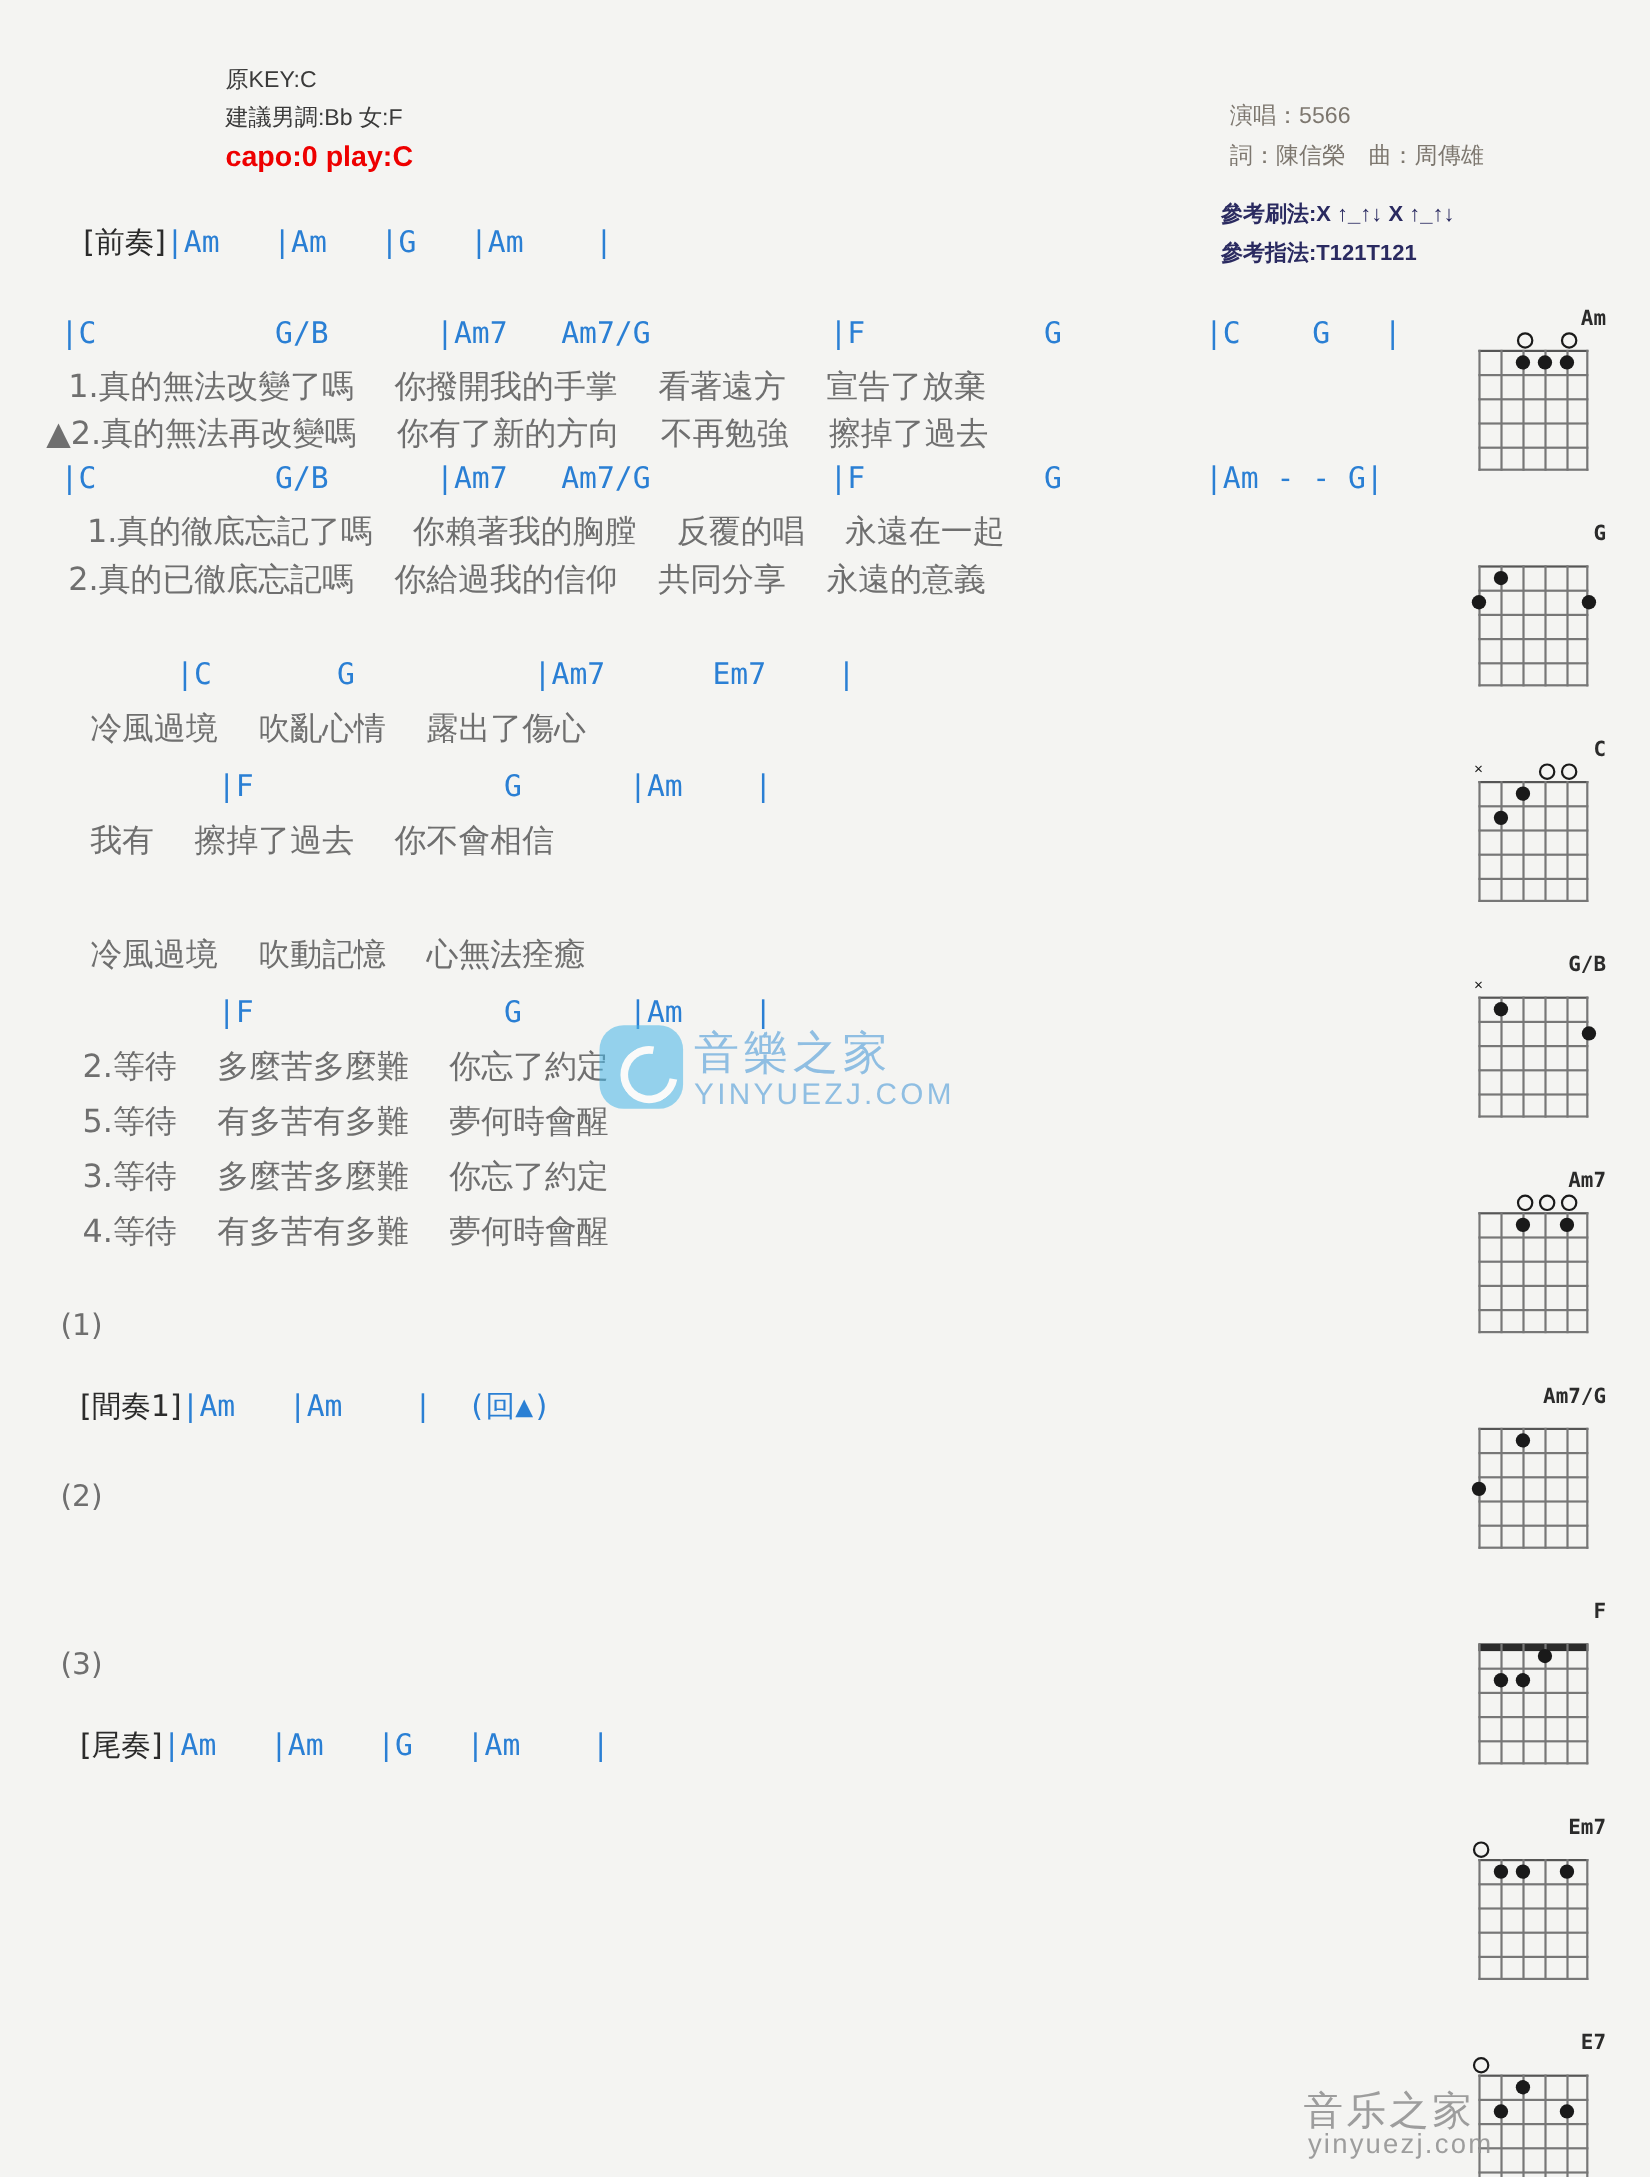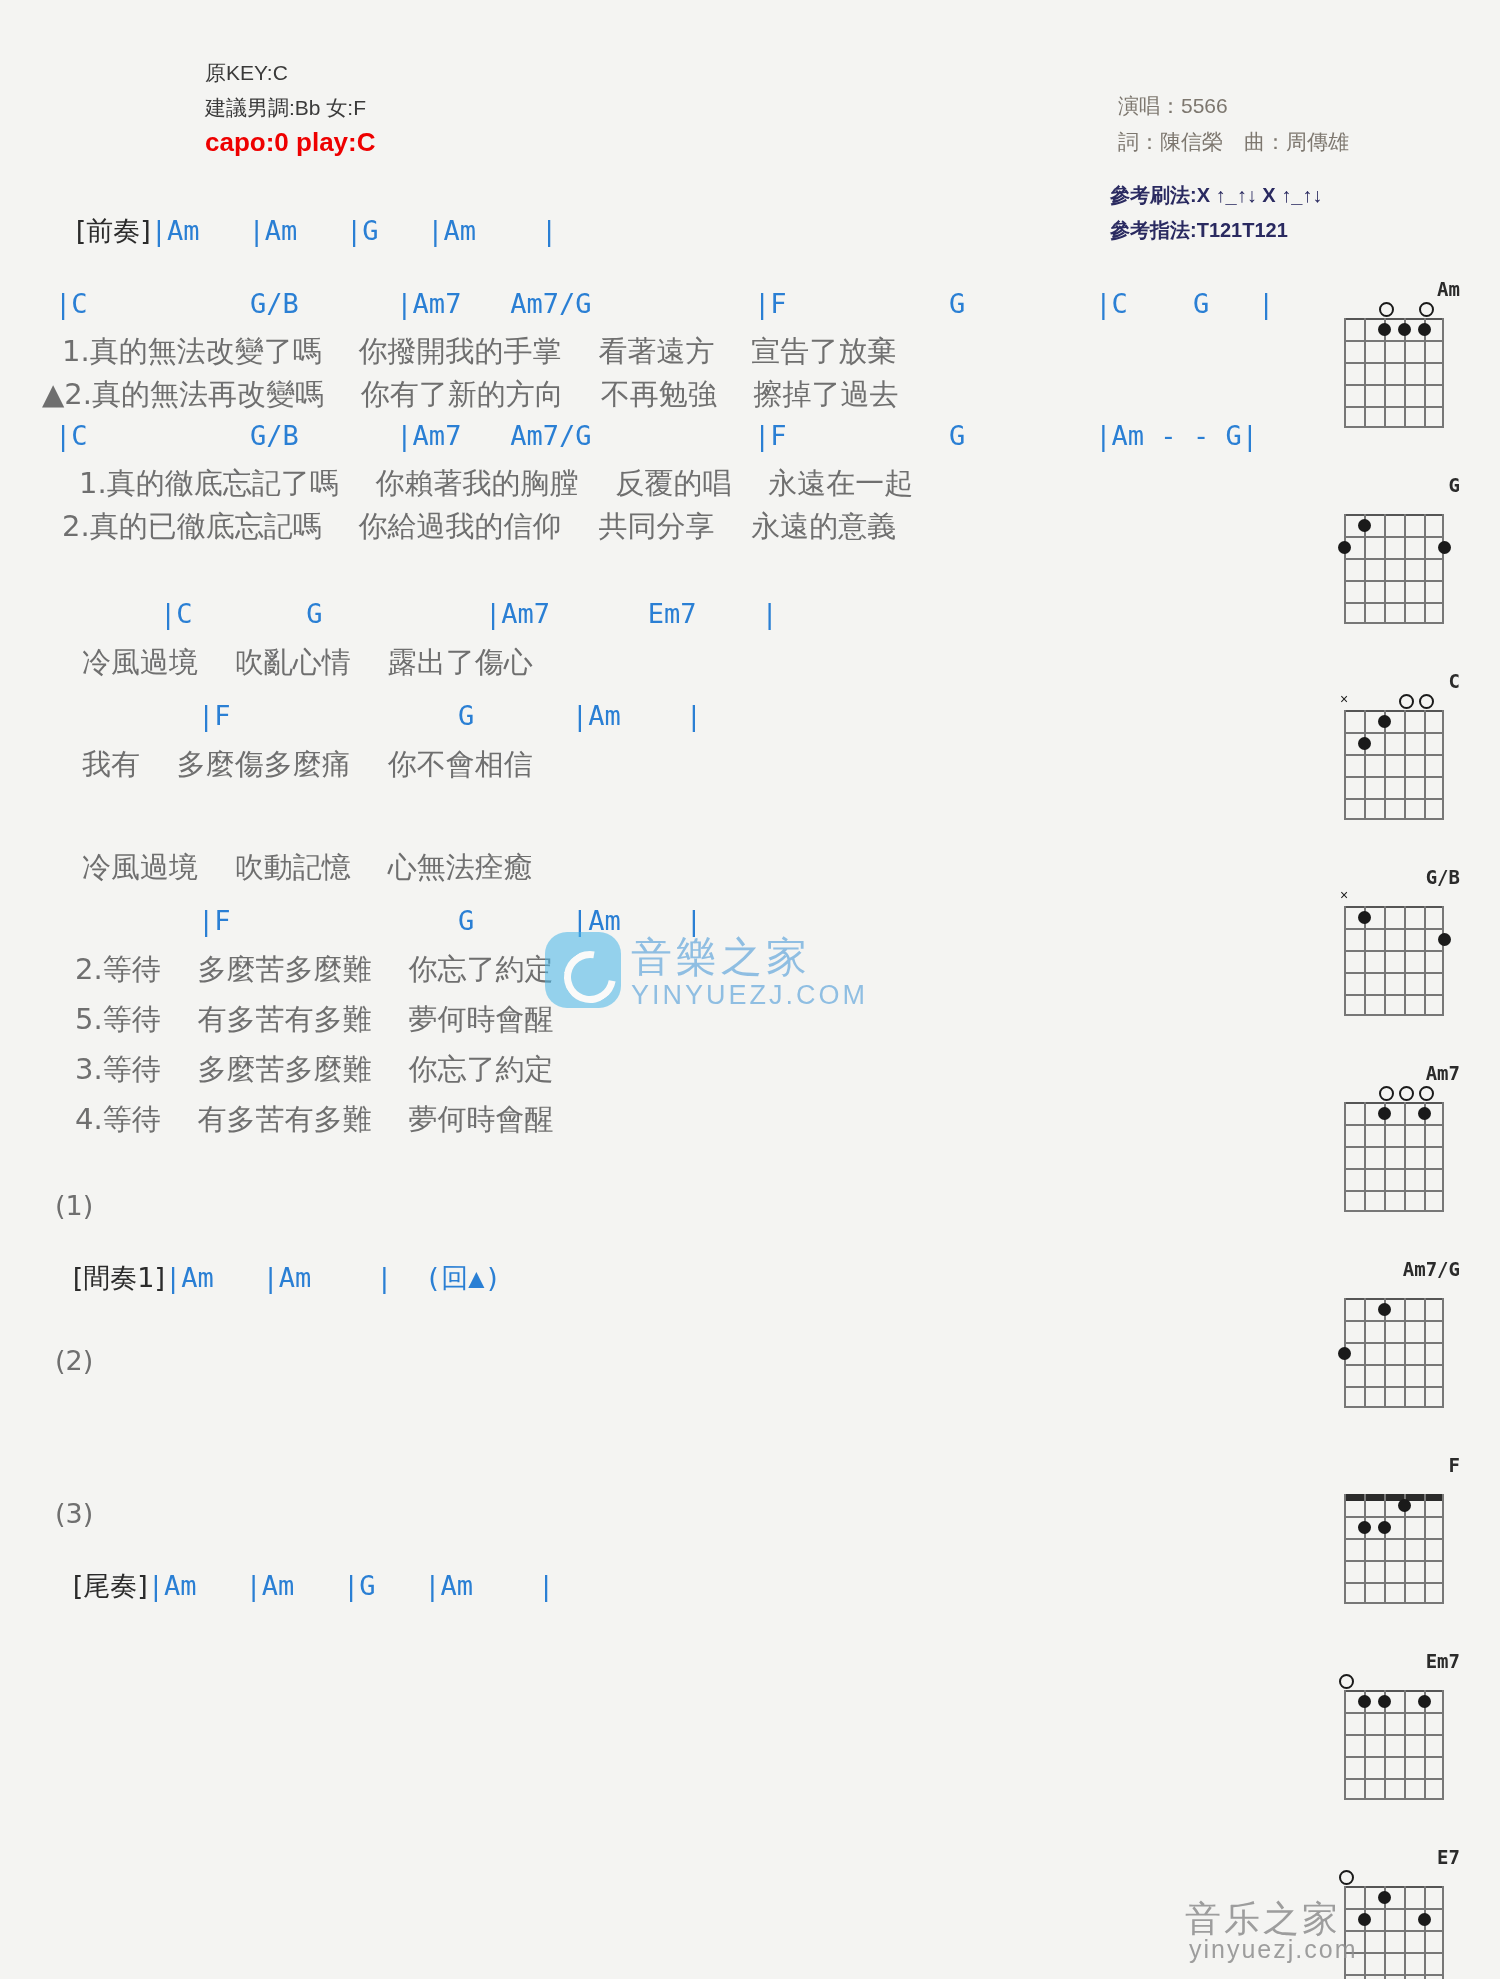--- a/index.html
+++ b/index.html
@@ -80,37 +80,37 @@
   <div class="credits">
     <div>演唱：5566</div>
     <div>詞：陳信榮　曲：周傳雄</div>
   </div>
 
   <div class="playinfo">
     <div>參考刷法:X ↑_↑↓ X ↑_↑↓</div>
     <div>參考指法:T121T121</div>
   </div>
 
-  <div class="row" style="left:58px;top:195px;">
+  <div class="row" style="left:58px;top:184px;">
     <span class="sectiontag">[前奏]</span><span class="chordline">|Am   |Am   |G   |Am    |</span>
   </div>
 
   <div class="row chordline" style="left:55px;top:288px;">|C          G/B      |Am7   Am7/G          |F          G        |C    G   |</div>
   <div class="row lyricline" style="left:62px;top:332px;">1.真的無法改變了嗎    你撥開我的手掌    看著遠方    宣告了放棄</div>
   <div class="row lyricline" style="left:42px;top:375px;">▲2.真的無法再改變嗎    你有了新的方向    不再勉強    擦掉了過去</div>
 
   <div class="row chordline" style="left:55px;top:420px;">|C          G/B      |Am7   Am7/G          |F          G        |Am - - G|</div>
   <div class="row lyricline" style="left:79px;top:464px;">1.真的徹底忘記了嗎    你賴著我的胸膛    反覆的唱    永遠在一起</div>
   <div class="row lyricline" style="left:62px;top:507px;">2.真的已徹底忘記嗎    你給過我的信仰    共同分享    永遠的意義</div>
 
   <div class="row chordline" style="left:160px;top:598px;">|C       G          |Am7      Em7    |</div>
   <div class="row lyricline" style="left:82px;top:643px;">冷風過境    吹亂心情    露出了傷心</div>
 
   <div class="row chordline" style="left:198px;top:700px;">|F              G      |Am    |</div>
-  <div class="row lyricline" style="left:82px;top:745px;">我有    多麼傷多麼痛    你不會相信</div>
+  <div class="row lyricline" style="left:82px;top:745px;">我有    擦掉了過去    你不會相信</div>
 
   <div class="row lyricline" style="left:82px;top:848px;">冷風過境    吹動記憶    心無法痊癒</div>
 
   <div class="row chordline" style="left:198px;top:905px;">|F              G      |Am    |</div>
   <div class="row lyricline" style="left:75px;top:950px;">2.等待    多麼苦多麼難    你忘了約定</div>
   <div class="row lyricline" style="left:75px;top:1000px;">5.等待    有多苦有多難    夢何時會醒</div>
   <div class="row lyricline" style="left:75px;top:1050px;">3.等待    多麼苦多麼難    你忘了約定</div>
   <div class="row lyricline" style="left:75px;top:1100px;">4.等待    有多苦有多難    夢何時會醒</div>
 
   <div class="row plain" style="left:55px;top:1190px;">(1)</div>

